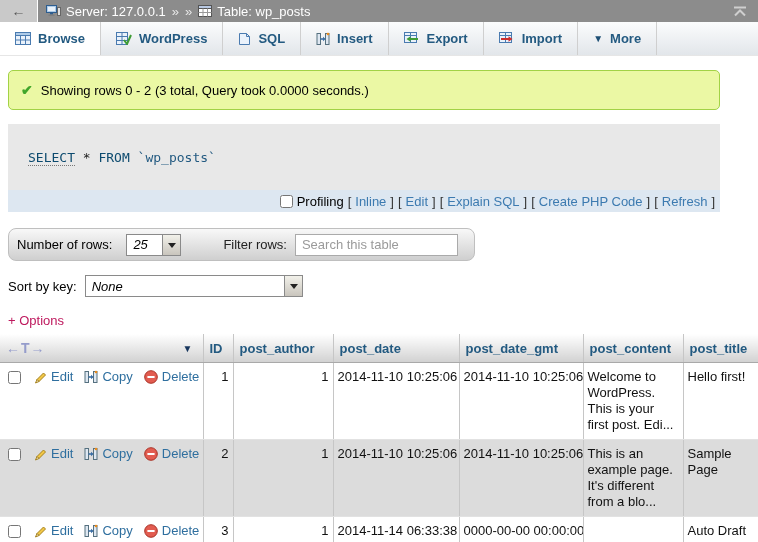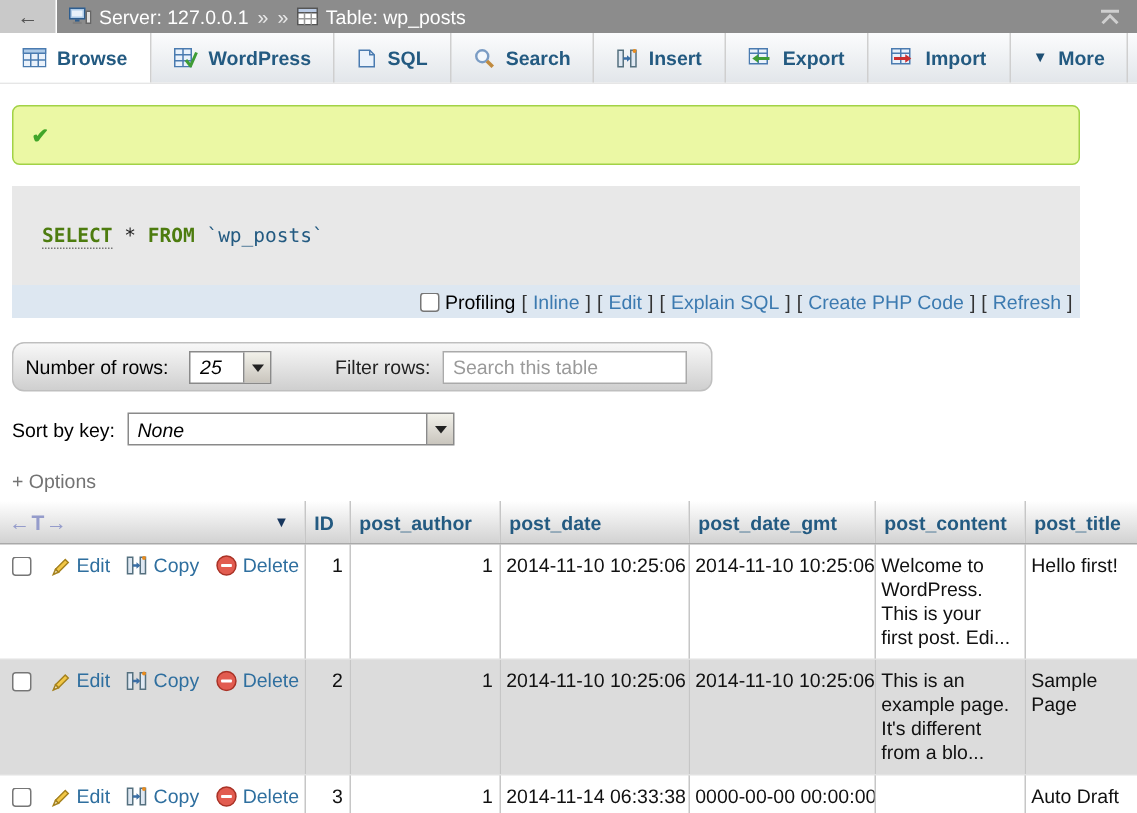--- a/index.html
+++ b/index.html
@@ -25,21 +25,21 @@
 
   
   .message { margin:14px 0 0 8px; width:712px; height:40px; background:#ebf8a4;
     border:1px solid #a2d246; border-radius:5px; display:flex; align-items:center;
     gap:8px; padding-left:12px; }
   .check { color:#41a62a; font-size:14px; font-weight:bold; }
 
   
   .sqlbox { margin:14px 0 0 8px; width:712px; height:88px; background:#e8e8e8; position:relative; }
   .query { padding:26px 0 0 20px; font-family:"DejaVu Sans Mono", monospace; font-size:13px; color:#222; }
-  .kw { color:#4d7c0f; font-weight:bold; }
+  .kw { color:#0c4a6e; font-weight:normal; }
   .kw.link { border-bottom:1px dotted #777; cursor:pointer; }
   .ident { color:#235a81; font-weight:normal; }
   .profbar { position:absolute; left:0; bottom:0; width:100%; height:22px; background:#dde7f1;
     display:flex; align-items:center; justify-content:flex-end; padding-right:5px; gap:4px; }
   .profbar label { display:flex; align-items:center; gap:4px; cursor:pointer; }
   .br { color:#333; }
   .plink { color:#3c7ab0; text-decoration:none; cursor:pointer; }
 
   
   .rowsbar { margin:16px 0 0 8px; width:467px; height:33px; border:1px solid #bfbfbf;
@@ -52,21 +52,21 @@
     border-left:4px solid transparent; border-right:4px solid transparent; border-top:5px solid #222; }
   .select-wrap select { appearance:none; -webkit-appearance:none; border:none; background:transparent;
     font-family:"Liberation Sans",sans-serif; font-size:13px; height:20px; padding:0 22px 0 6px; width:100%;font-style:italic; }
   .w-rows { width:55px; margin-left:14px; }
   .w-sort { width:218px; }
   .filterlabel { margin-left:42px; color:#222; }
   .filterinput { margin-left:8px; width:163px; height:22px; border:1px solid #aaa;
     padding:0 6px; font-family:"Liberation Sans",sans-serif; font-size:13px; color:#333; }
   .filterinput::placeholder { color:#9a9a9a; }
   .sortrow { margin:12px 0 0 8px; height:26px; display:flex; align-items:center; gap:8px; }
-  .options { display:inline-block; margin:14px 0 4px 8px; color:#737373; cursor:pointer; }
+  .options { display:inline-block; margin:14px 0 4px 8px; color:#be185d; cursor:pointer; }
 
   
   table.results { border-collapse:collapse; table-layout:fixed; width:758px; margin-top:2px; }
   .results th { background:linear-gradient(#ffffff,#d2d2d2); color:#235a81; font-weight:bold;
     text-align:left; padding:6px 4px 6px 6px; border-right:1px solid #c6c6c6;
     border-bottom:1px solid #a9a9a9; white-space:nowrap; overflow:hidden; cursor:pointer; }
   .results td { vertical-align:top; padding:6px 4px; border-right:1px solid #c6c6c6;
     border-bottom:1px solid #e2e2e2; color:#111; overflow:hidden; line-height:16px; }
   .row-alt td { background:#dcdcdc; }
   .num { text-align:right; }
@@ -147,27 +147,20 @@
   </div>
   <div class="tab">
     <svg width="13" height="14" viewBox="0 0 13 14">
         <path d="M1.5 1.5h7l3 3v8h-10z" fill="#eaf2fb" stroke="#4a7bb0"></path>
         <path d="M8.5 1.5v3h3" fill="none" stroke="#4a7bb0"></path>
       </svg>
     <span>SQL</span>
   </div>
   <div class="tab">
     <svg width="14" height="14" viewBox="0 0 14 14">
-        <circle cx="5.5" cy="5.5" r="4" fill="#f4f8fc" stroke="#7a9cc4" stroke-width="1.6"></circle>
-        <line x1="8.6" y1="8.6" x2="12.5" y2="12.5" stroke="#c08a3e" stroke-width="2.4"></line>
-      </svg>
-    <span>Search</span>
-  </div>
-  <div class="tab">
-    <svg width="14" height="14" viewBox="0 0 14 14">
         <rect x="1" y="1.5" width="3.5" height="11" fill="#dfe8f2" stroke="#55707f"></rect>
         <rect x="9.5" y="1.5" width="3.5" height="11" fill="#dfe8f2" stroke="#55707f"></rect>
         <path d="M4.5 7h4" stroke="#3a6ea5" stroke-width="1.6"></path>
         <path d="M7 4.8L9.6 7 7 9.2z" fill="#3a6ea5"></path>
         <circle cx="12" cy="2" r="1.3" fill="#e88b1e"></circle>
       </svg>
     <span>Insert</span>
   </div>
   <div class="tab">
     <svg width="16" height="13" viewBox="0 0 16 13">
@@ -191,20 +184,21 @@
   </div>
   <div class="tab">
     <span class="more-caret">▼</span>
     <span>More</span>
   </div>
 </div>
 
 
 <div class="message">
   <span class="check">✔</span>
+  <span>Showing rows 0 - 2 (3 total, Query took 0.0000 seconds.)</span>
 </div>
 
 
 <div class="sqlbox">
   <div class="query">
     <span class="kw link">SELECT</span>
     <span>*</span>
     <span class="kw">FROM</span>
     <span class="ident">`wp_posts`</span>
   </div>

